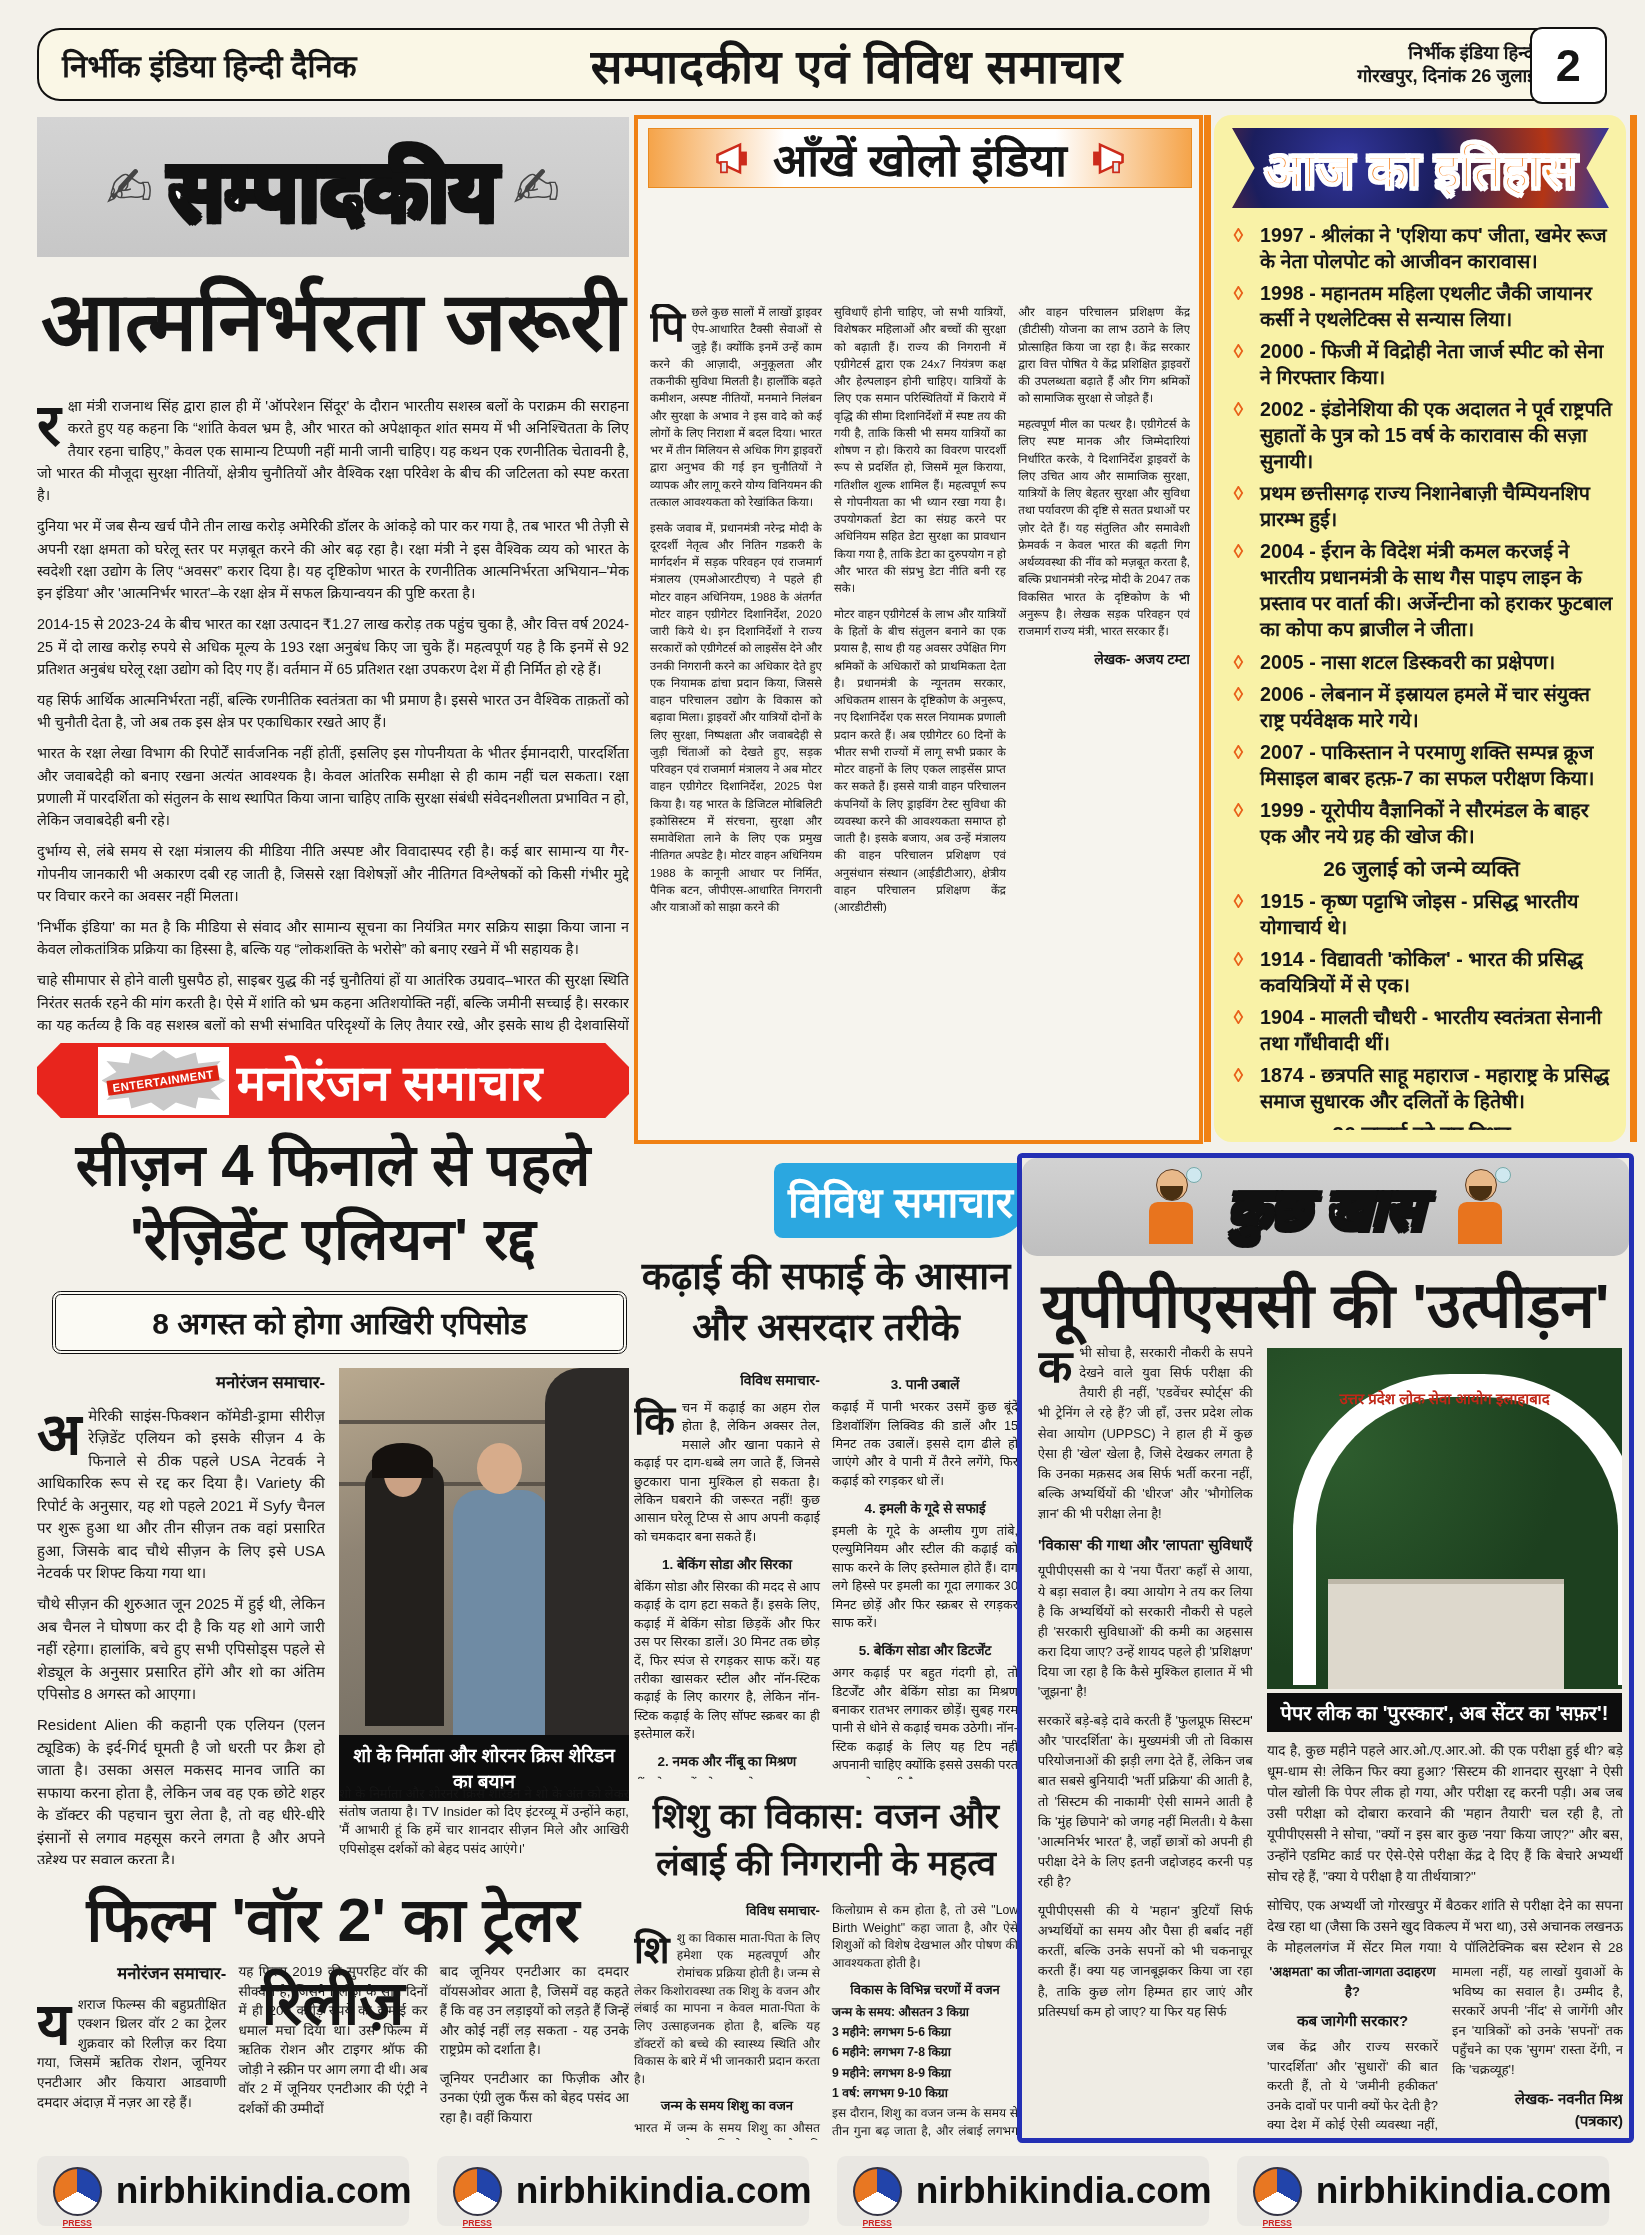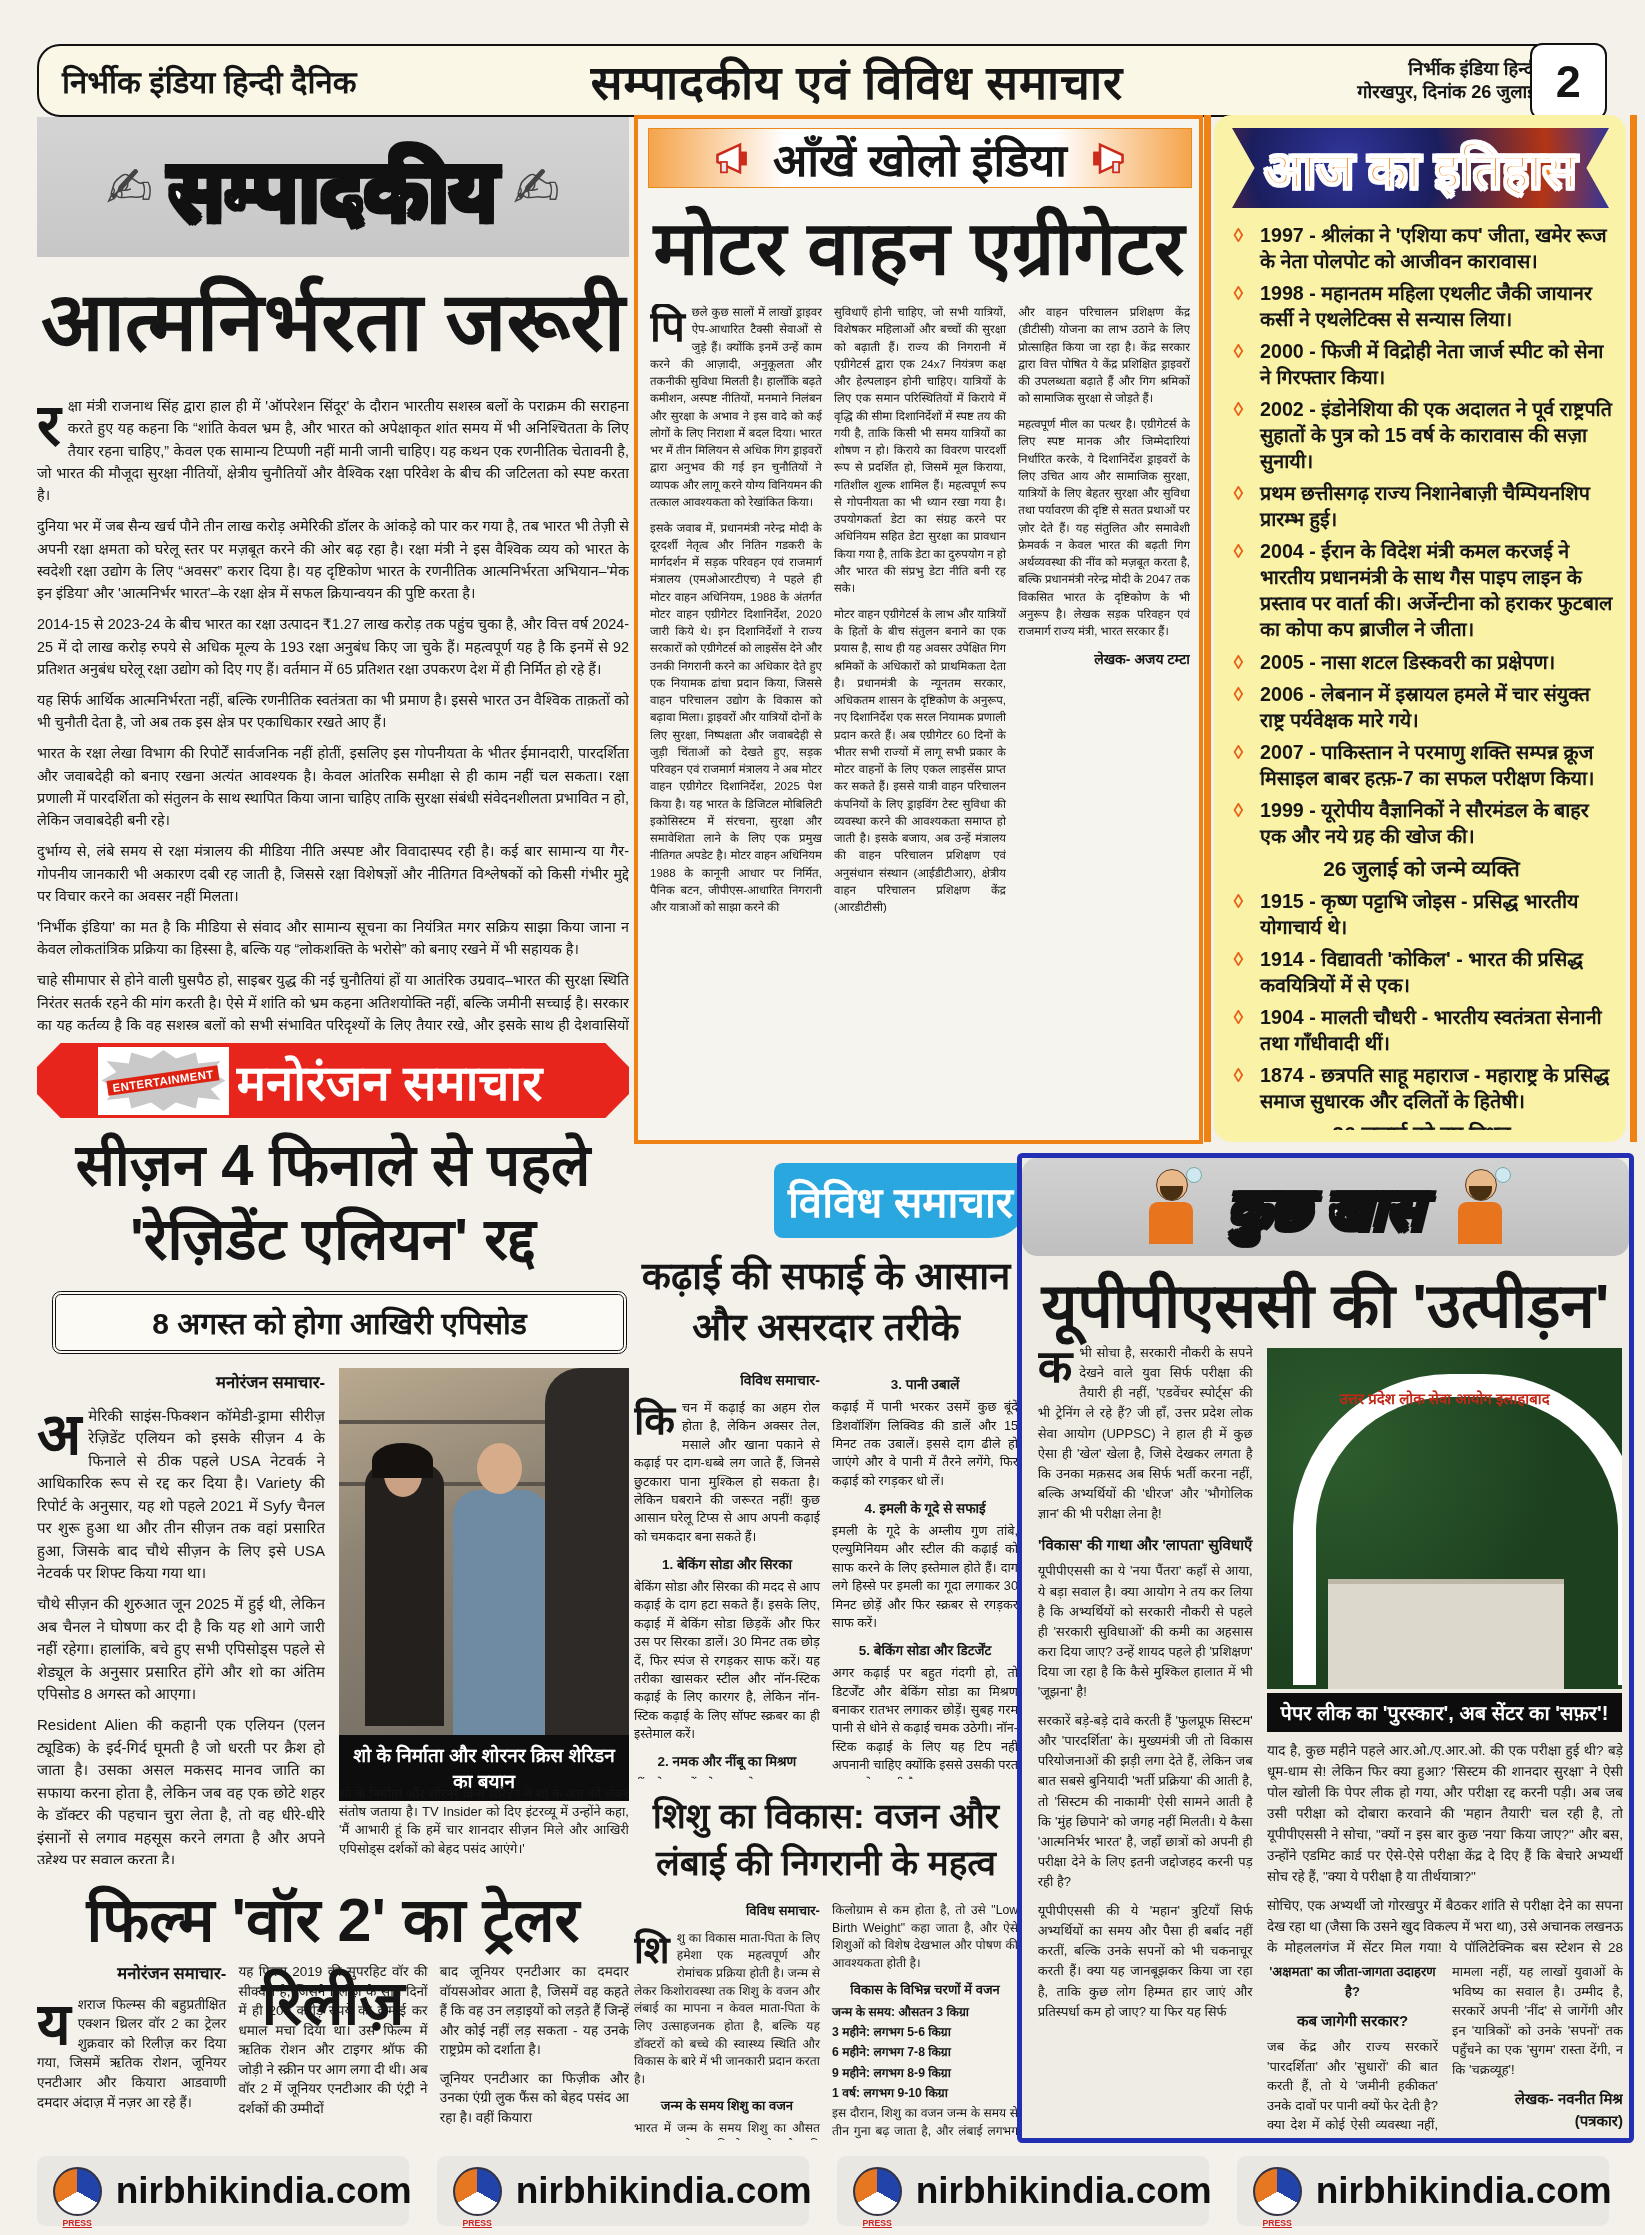--- a/index.html
+++ b/index.html
@@ -3,21 +3,21 @@
 <meta charset="utf-8">
 <style>
   html,body{margin:0;padding:0;background:#888;}
   #page{position:relative;width:1646px;height:2236px;background:#f3f1ea;overflow:hidden;
         font-family:"Liberation Sans","DejaVu Sans",sans-serif;color:#161616;}
   .abs{position:absolute;}
   h1,h2,h3,h4,p{margin:0;padding:0;}
   h4:empty,p:empty,div:empty .nohide{display:none;}
 
   
-  .masthead-bar{left:37px;top:44px;width:1570px;height:73px;background:#faf7e6;border:2.6px solid #111;
+  .masthead-bar{left:37px;top:28px;width:1570px;height:73px;background:#faf7e6;border:2.6px solid #111;
     border-radius:23px;display:flex;align-items:center;justify-content:space-between;padding:8px 23px;box-sizing:border-box;}
   .mh-left{font-size:31px;font-weight:800;}
   .mh-center{font-size:47px;font-weight:800;letter-spacing:0.9px;}
   .mh-right{text-align:right;font-size:18.3px;font-weight:700;line-height:1.25;}
   .pageno{position:absolute;right:-1.7px;top:-2.6px;width:73px;height:73px;border:2.6px solid #111;border-radius:12.2px;
     background:#fff;display:flex;align-items:center;justify-content:center;font-size:45px;font-weight:700;}
 
   
   .body-txt{text-align:justify;font-weight:500;}
   .body-txt p{margin-bottom:8.7px;}
@@ -229,21 +229,20 @@
       <rect x="30" y="12" width="8" height="16" fill="#cc2a1a"></rect>
       <rect x="8" y="24" width="7" height="12" fill="#e6e6e6" stroke="#cc2a1a" stroke-width="2"></rect>
     </svg>
     <span class="t">आँखें खोलो इंडिया</span>
     <svg class="megaphone" viewBox="0 0 52 40" style="transform:scaleX(-1)">
       <polygon points="4,16 30,4 30,36 4,24" fill="#fff" stroke="#cc2a1a" stroke-width="3"></polygon>
       <rect x="30" y="12" width="8" height="16" fill="#cc2a1a"></rect>
       <rect x="8" y="24" width="7" height="12" fill="#e6e6e6" stroke="#cc2a1a" stroke-width="2"></rect>
     </svg>
   </div>
-  <h2 class="abs agg-headline">मोटर वाहन एग्रीगेटर</h2>
   <div class="abs agg-cols">
     <div class="c body-txt">
       <p><span class="dropcap" style="font-size:42px">पि</span><span>छले कुछ सालों में लाखों ड्राइवर ऐप-आधारित टैक्सी सेवाओं से जुड़े हैं। क्योंकि इनमें उन्हें काम करने की आज़ादी, अनुकूलता और तकनीकी सुविधा मिलती है। हालाँकि बढ़ते कमीशन, अस्पष्ट नीतियों, मनमाने निलंबन और सुरक्षा के अभाव ने इस वादे को कई लोगों के लिए निराशा में बदल दिया। भारत भर में तीन मिलियन से अधिक गिग ड्राइवरों द्वारा अनुभव की गई इन चुनौतियों ने व्यापक और लागू करने योग्य विनियमन की तत्काल आवश्यकता को रेखांकित किया।</span></p>
       <p>इसके जवाब में, प्रधानमंत्री नरेन्द्र मोदी के दूरदर्शी नेतृत्व और नितिन गडकरी के मार्गदर्शन में सड़क परिवहन एवं राजमार्ग मंत्रालय (एमओआरटीएच) ने पहले ही मोटर वाहन अधिनियम, 1988 के अंतर्गत मोटर वाहन एग्रीगेटर दिशानिर्देश, 2020 जारी किये थे। इन दिशानिर्देशों ने राज्य सरकारों को एग्रीगेटर्स को लाइसेंस देने और उनकी निगरानी करने का अधिकार देते हुए एक नियामक ढांचा प्रदान किया, जिससे वाहन परिचालन उद्योग के विकास को बढ़ावा मिला। ड्राइवरों और यात्रियों दोनों के लिए सुरक्षा, निष्पक्षता और जवाबदेही से जुड़ी चिंताओं को देखते हुए, सड़क परिवहन एवं राजमार्ग मंत्रालय ने अब मोटर वाहन एग्रीगेटर दिशानिर्देश, 2025 पेश किया है। यह भारत के डिजिटल मोबिलिटी इकोसिस्टम में संरचना, सुरक्षा और समावेशिता लाने के लिए एक प्रमुख नीतिगत अपडेट है। मोटर वाहन अधिनियम 1988 के कानूनी आधार पर निर्मित, पैनिक बटन, जीपीएस-आधारित निगरानी और यात्राओं को साझा करने की</p>
     </div>
     <div class="c body-txt">
       <div>
           <p>सुविधाएँ होनी चाहिए, जो सभी यात्रियों, विशेषकर महिलाओं और बच्चों की सुरक्षा को बढ़ाती हैं। राज्य की निगरानी में एग्रीगेटर्स द्वारा एक 24x7 नियंत्रण कक्ष और हेल्पलाइन होनी चाहिए। यात्रियों के लिए एक समान परिस्थितियों में किराये में वृद्धि की सीमा दिशानिर्देशों में स्पष्ट तय की गयी है, ताकि किसी भी समय यात्रियों का शोषण न हो। किराये का विवरण पारदर्शी रूप से प्रदर्शित हो, जिसमें मूल किराया, गतिशील शुल्क शामिल हैं। महत्वपूर्ण रूप से गोपनीयता का भी ध्यान रखा गया है। उपयोगकर्ता डेटा का संग्रह करने पर अधिनियम सहित डेटा सुरक्षा का प्रावधान किया गया है, ताकि डेटा का दुरुपयोग न हो और भारत की संप्रभु डेटा नीति बनी रह सके।</p>
           <p>मोटर वाहन एग्रीगेटर्स के लाभ और यात्रियों के हितों के बीच संतुलन बनाने का एक प्रयास है, साथ ही यह अवसर उपेक्षित गिग श्रमिकों के अधिकारों को प्राथमिकता देता है। प्रधानमंत्री के न्यूनतम सरकार, अधिकतम शासन के दृष्टिकोण के अनुरूप, नए दिशानिर्देश एक सरल नियामक प्रणाली प्रदान करते हैं। अब एग्रीगेटर 60 दिनों के भीतर सभी राज्यों में लागू सभी प्रकार के मोटर वाहनों के लिए एकल लाइसेंस प्राप्त कर सकते हैं। इससे यात्री वाहन परिचालन कंपनियों के लिए ड्राइविंग टेस्ट सुविधा की व्यवस्था करने की आवश्यकता समाप्त हो जाती है। इसके बजाय, अब उन्हें मंत्रालय की वाहन परिचालन प्रशिक्षण एवं अनुसंधान संस्थान (आईडीटीआर), क्षेत्रीय वाहन परिचालन प्रशिक्षण केंद्र (आरडीटीसी)</p>
         </div>

